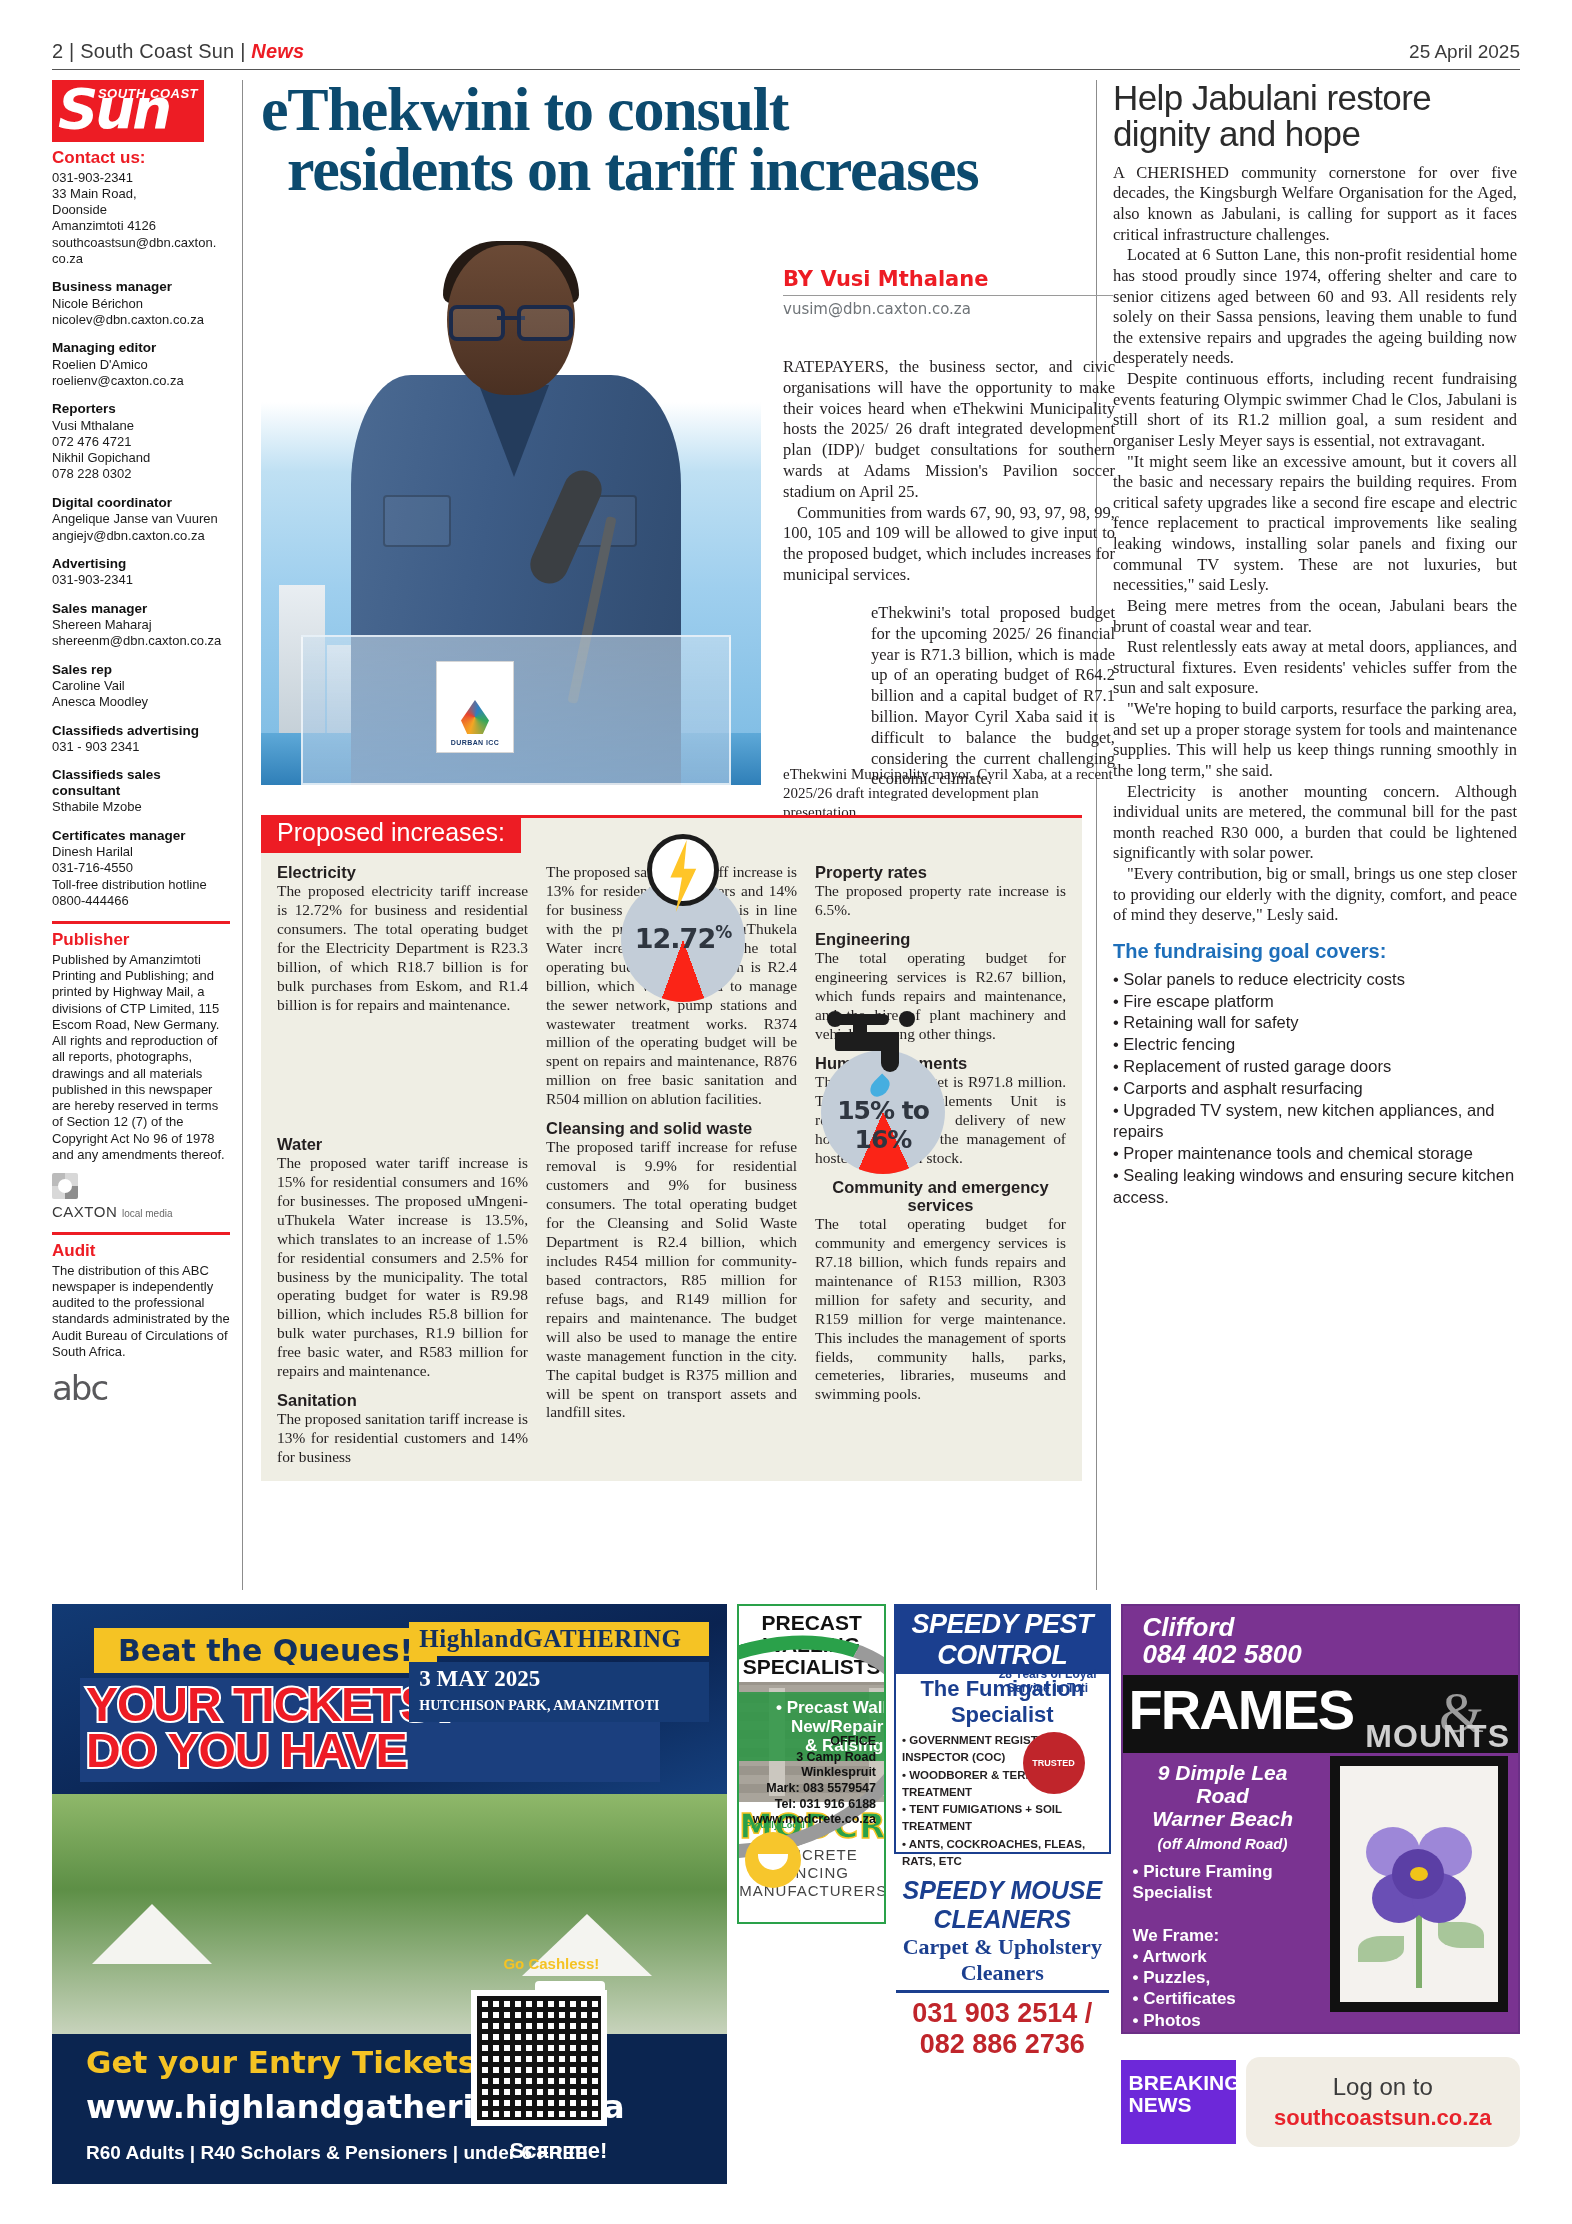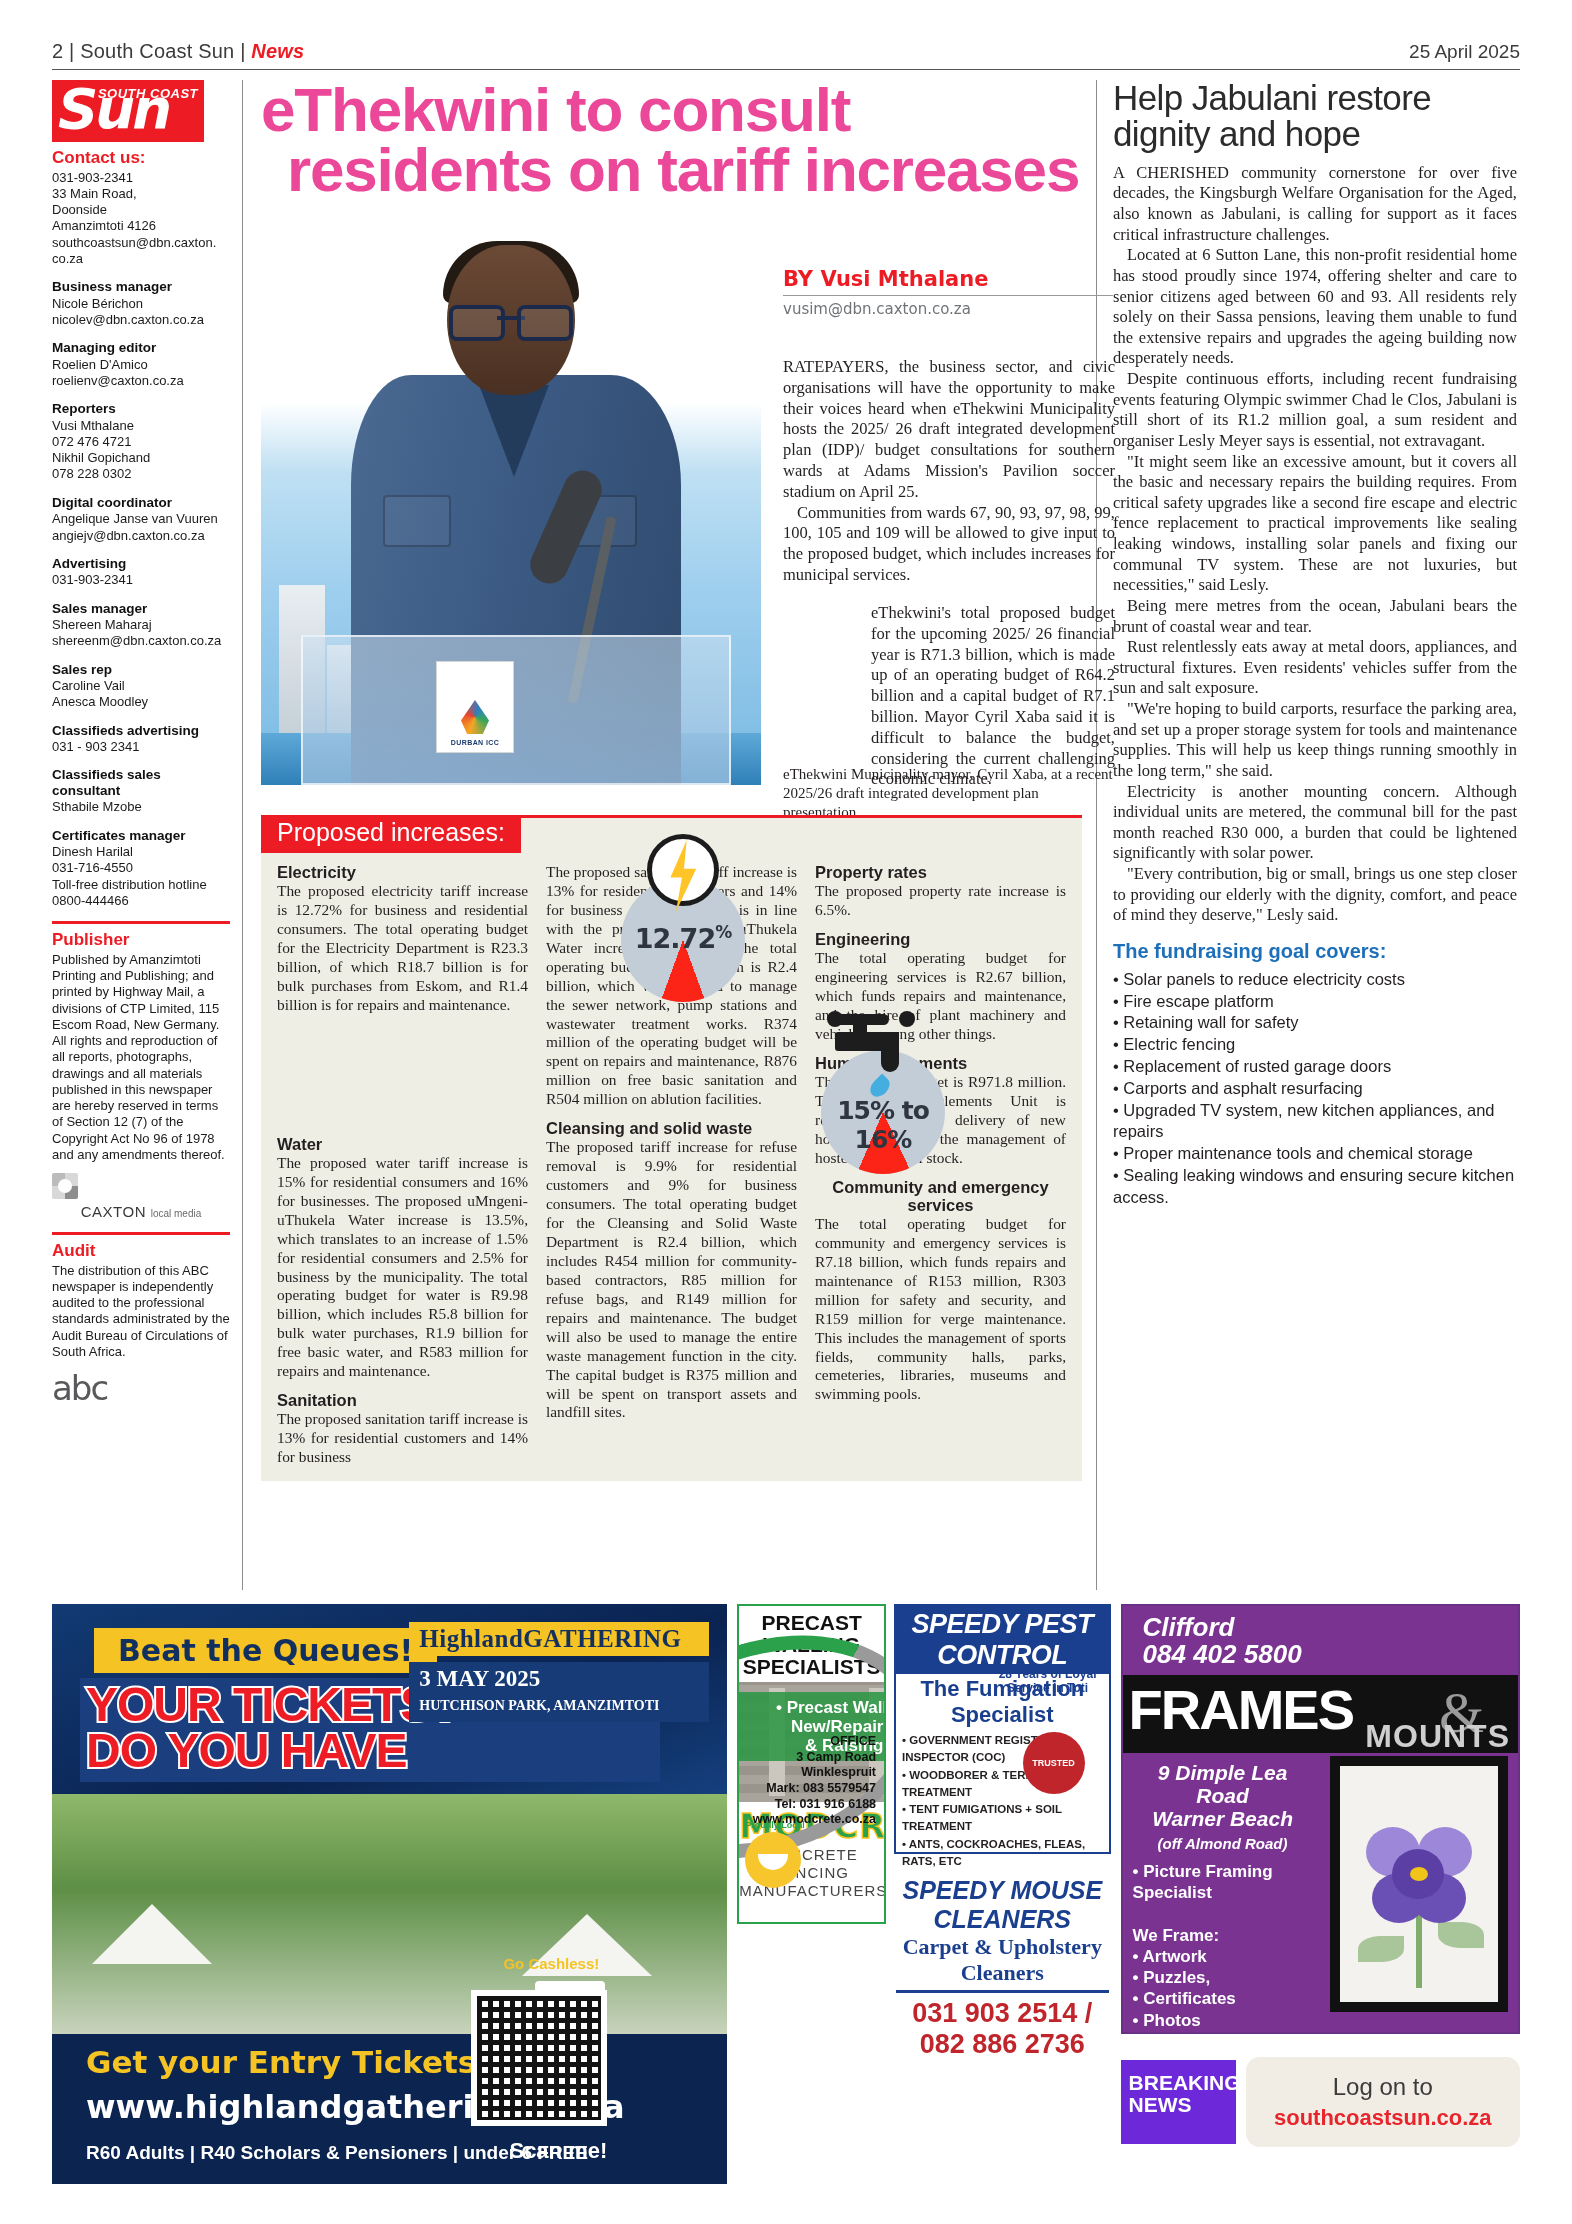--- a/index.html
+++ b/index.html
@@ -37,27 +37,27 @@
   .rail h5 { color:#111; font-size:13.5px; font-weight:bold; margin:12px 0 1px; line-height:1.15;}
   .rail p  { font-size:13px; line-height:1.25; color:#1b1b1b; }
   .hr-red { border:none; border-top:3px solid #ed1c24; margin:12px 0 6px; width:100%; }
   .caxton { margin-top:10px; }
   .caxton-mark { width:26px; height:26px; background:
       linear-gradient(#bbb,#bbb) 0 0/13px 13px no-repeat,
       linear-gradient(#8d8d8d,#8d8d8d) 13px 13px/13px 13px no-repeat,#d8d8d8;
       position:relative; border-radius:2px; }
   .caxton-mark:after { content:""; position:absolute; left:6px; top:6px; width:14px; height:14px;
       border-radius:50%; background:#fff; }
-  .caxton-word { font-size:15px; letter-spacing:.5px; color:#3a3a3a; margin-top:4px;text-align:center;}
+  .caxton-word { font-size:15px; letter-spacing:.5px; color:#3a3a3a; margin-top:4px;}
   .caxton-word em { font-size:10px; font-style:normal; color:#6a6a6a; letter-spacing:0;}
   .abc-logo { font-family:"DejaVu Sans", sans-serif; font-size:34px; color:#59595c; letter-spacing:-2px; margin-top:8px;}
 
   
-  .headline { font-family:Liberation Sans, sans-serif; font-weight:bold; font-size:62px; line-height:.96;
-              letter-spacing:-1.2px; color:#ec4899; }
+  .headline { font-family:Liberation Serif, serif; font-weight:bold; font-size:62px; line-height:.96;
+              letter-spacing:-1.2px; color:#0c4a6e; }
   .headline .l2 { margin-left:26px; }
 
   .art-wrap { position:relative; margin-top:6px; height:600px; }
   .photo { position:absolute; left:0; top:0; width:500px; height:580px; overflow:hidden; }
   .sky { position:absolute; inset:0; background:linear-gradient(#ffffff 0%,#ffffff 34%,#bfe0f3 46%,#9fcfee 66%,#79b9e2 100%); }
   .bldg { position:absolute; bottom:0; background:linear-gradient(#e9eef2,#b9c6cf); }
   .b1{ left:18px; bottom:0; width:46px; height:200px;}
   .b2{ left:66px; bottom:0; width:34px; height:140px;}
   .b3{ left:104px;bottom:0; width:70px; height:175px; background:linear-gradient(#f4f7f9,#cfd9e0);}
   .b4{ left:176px;bottom:0; width:40px; height:120px;}

